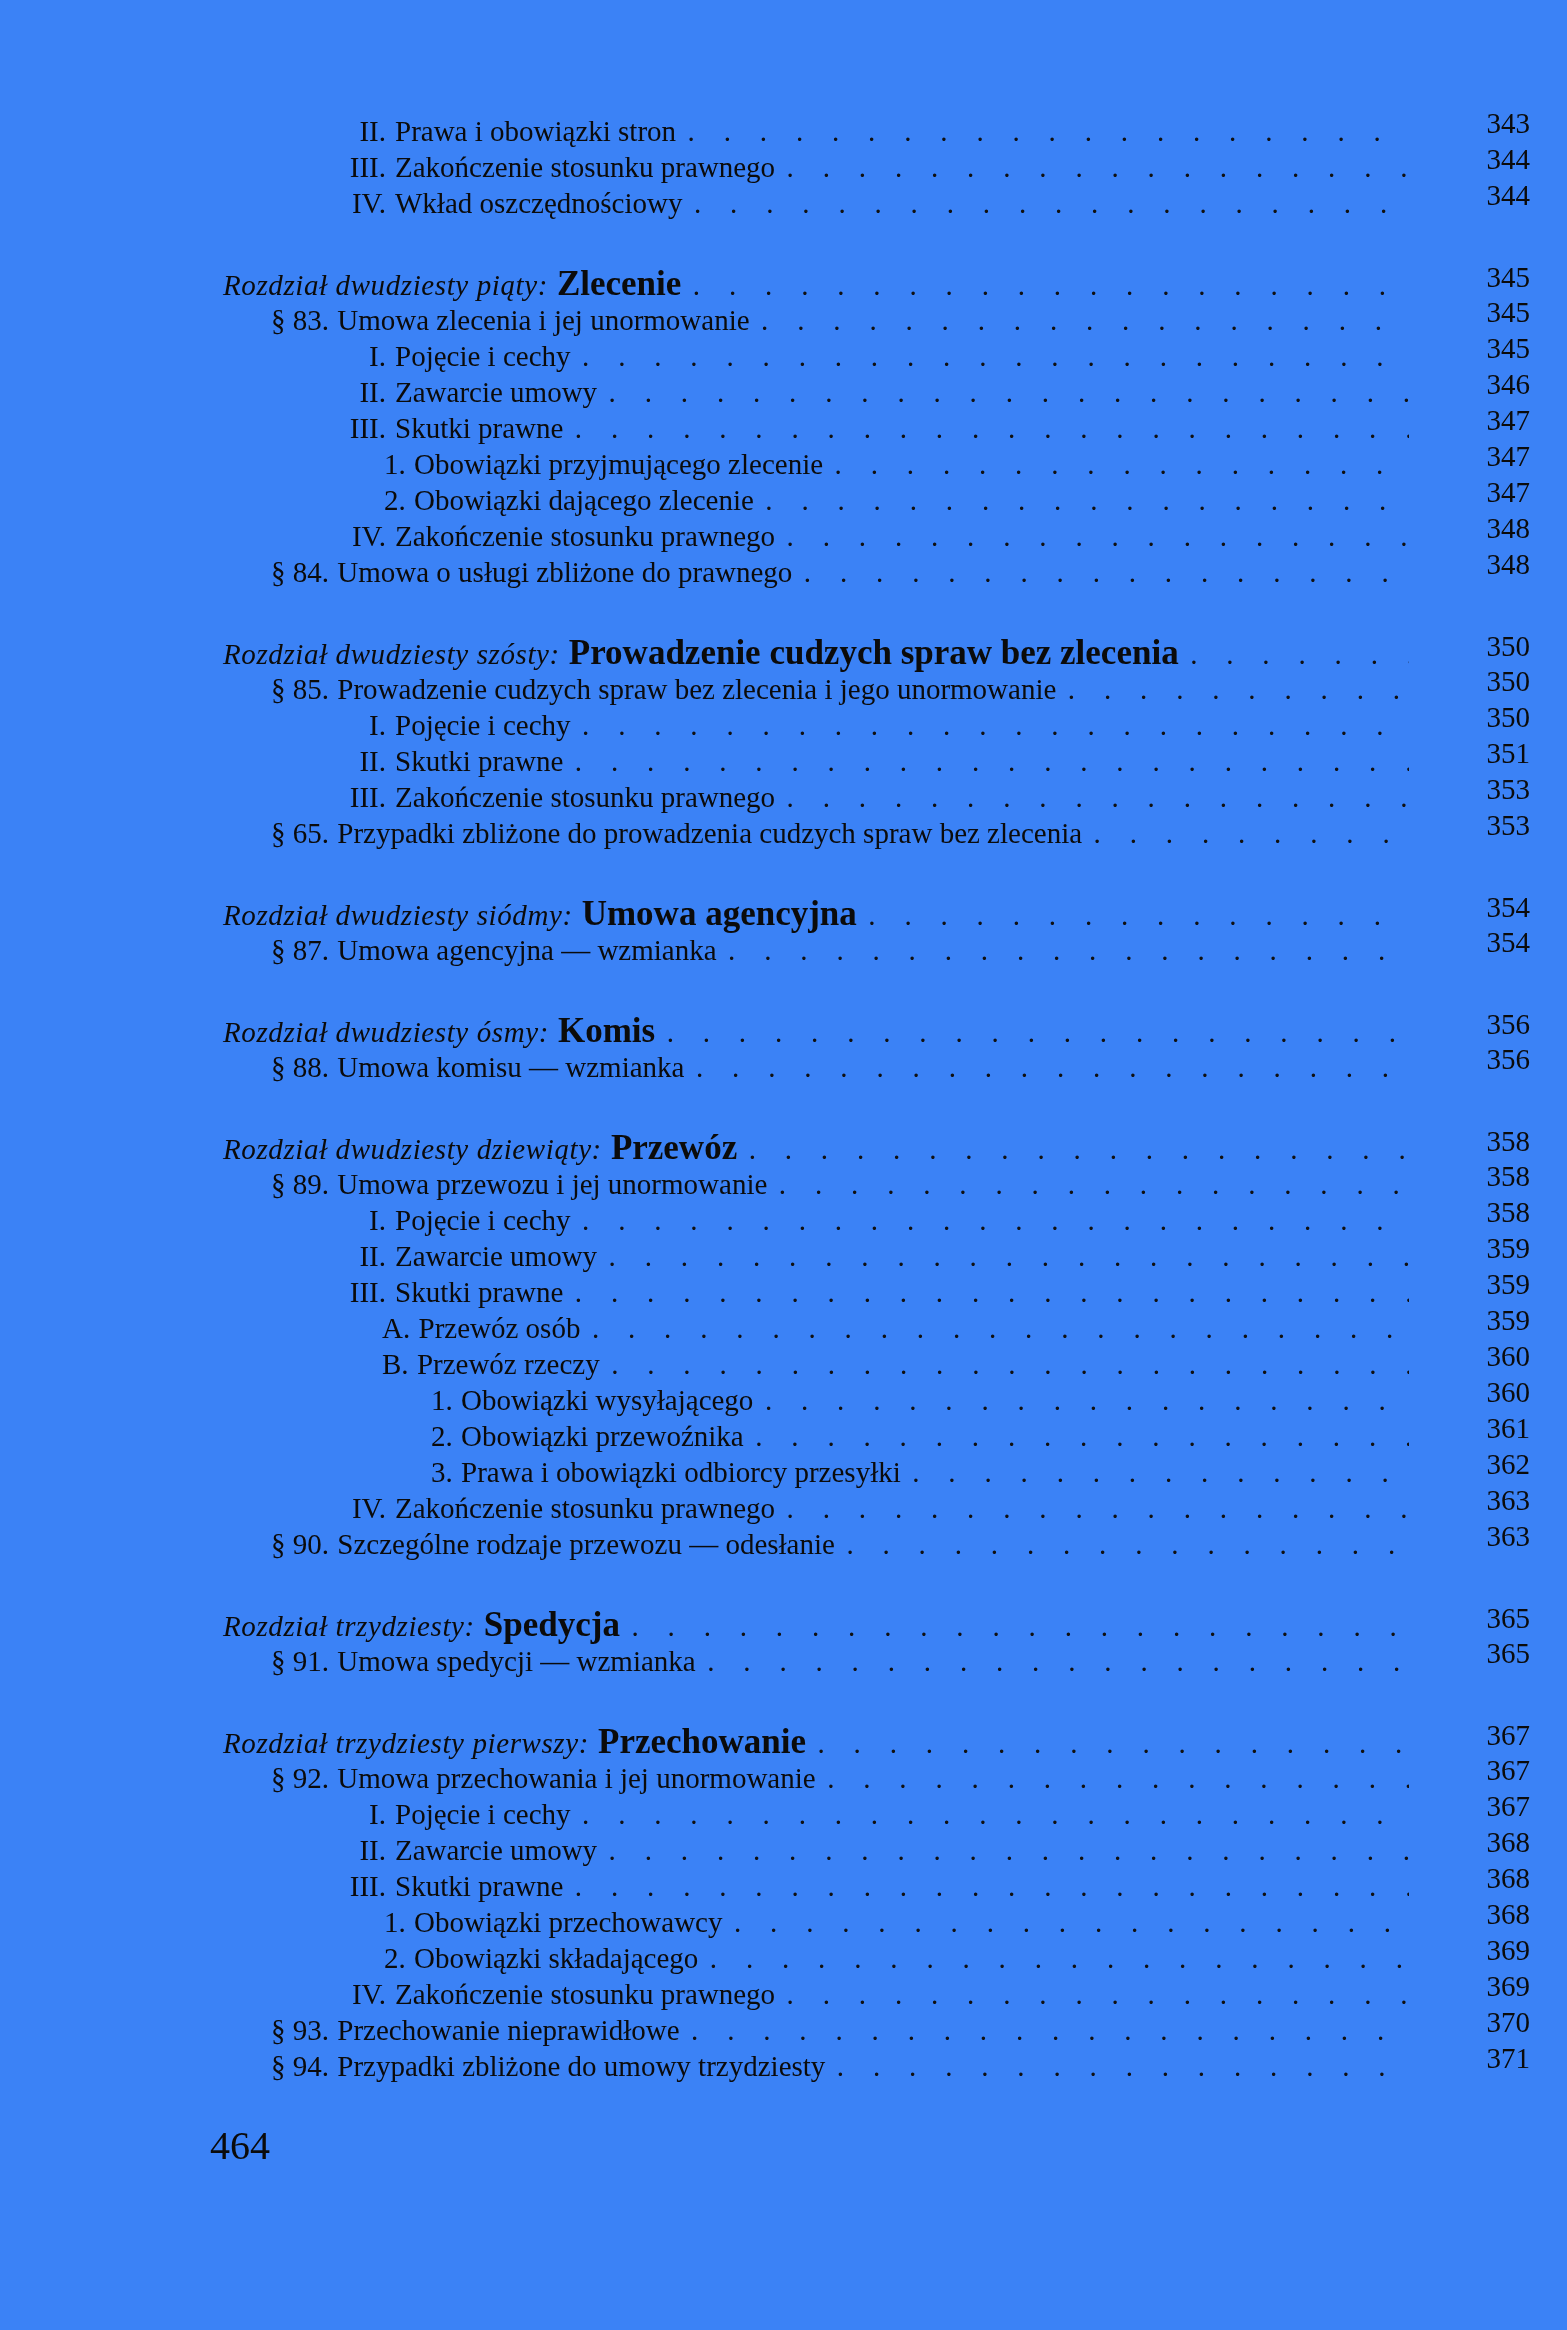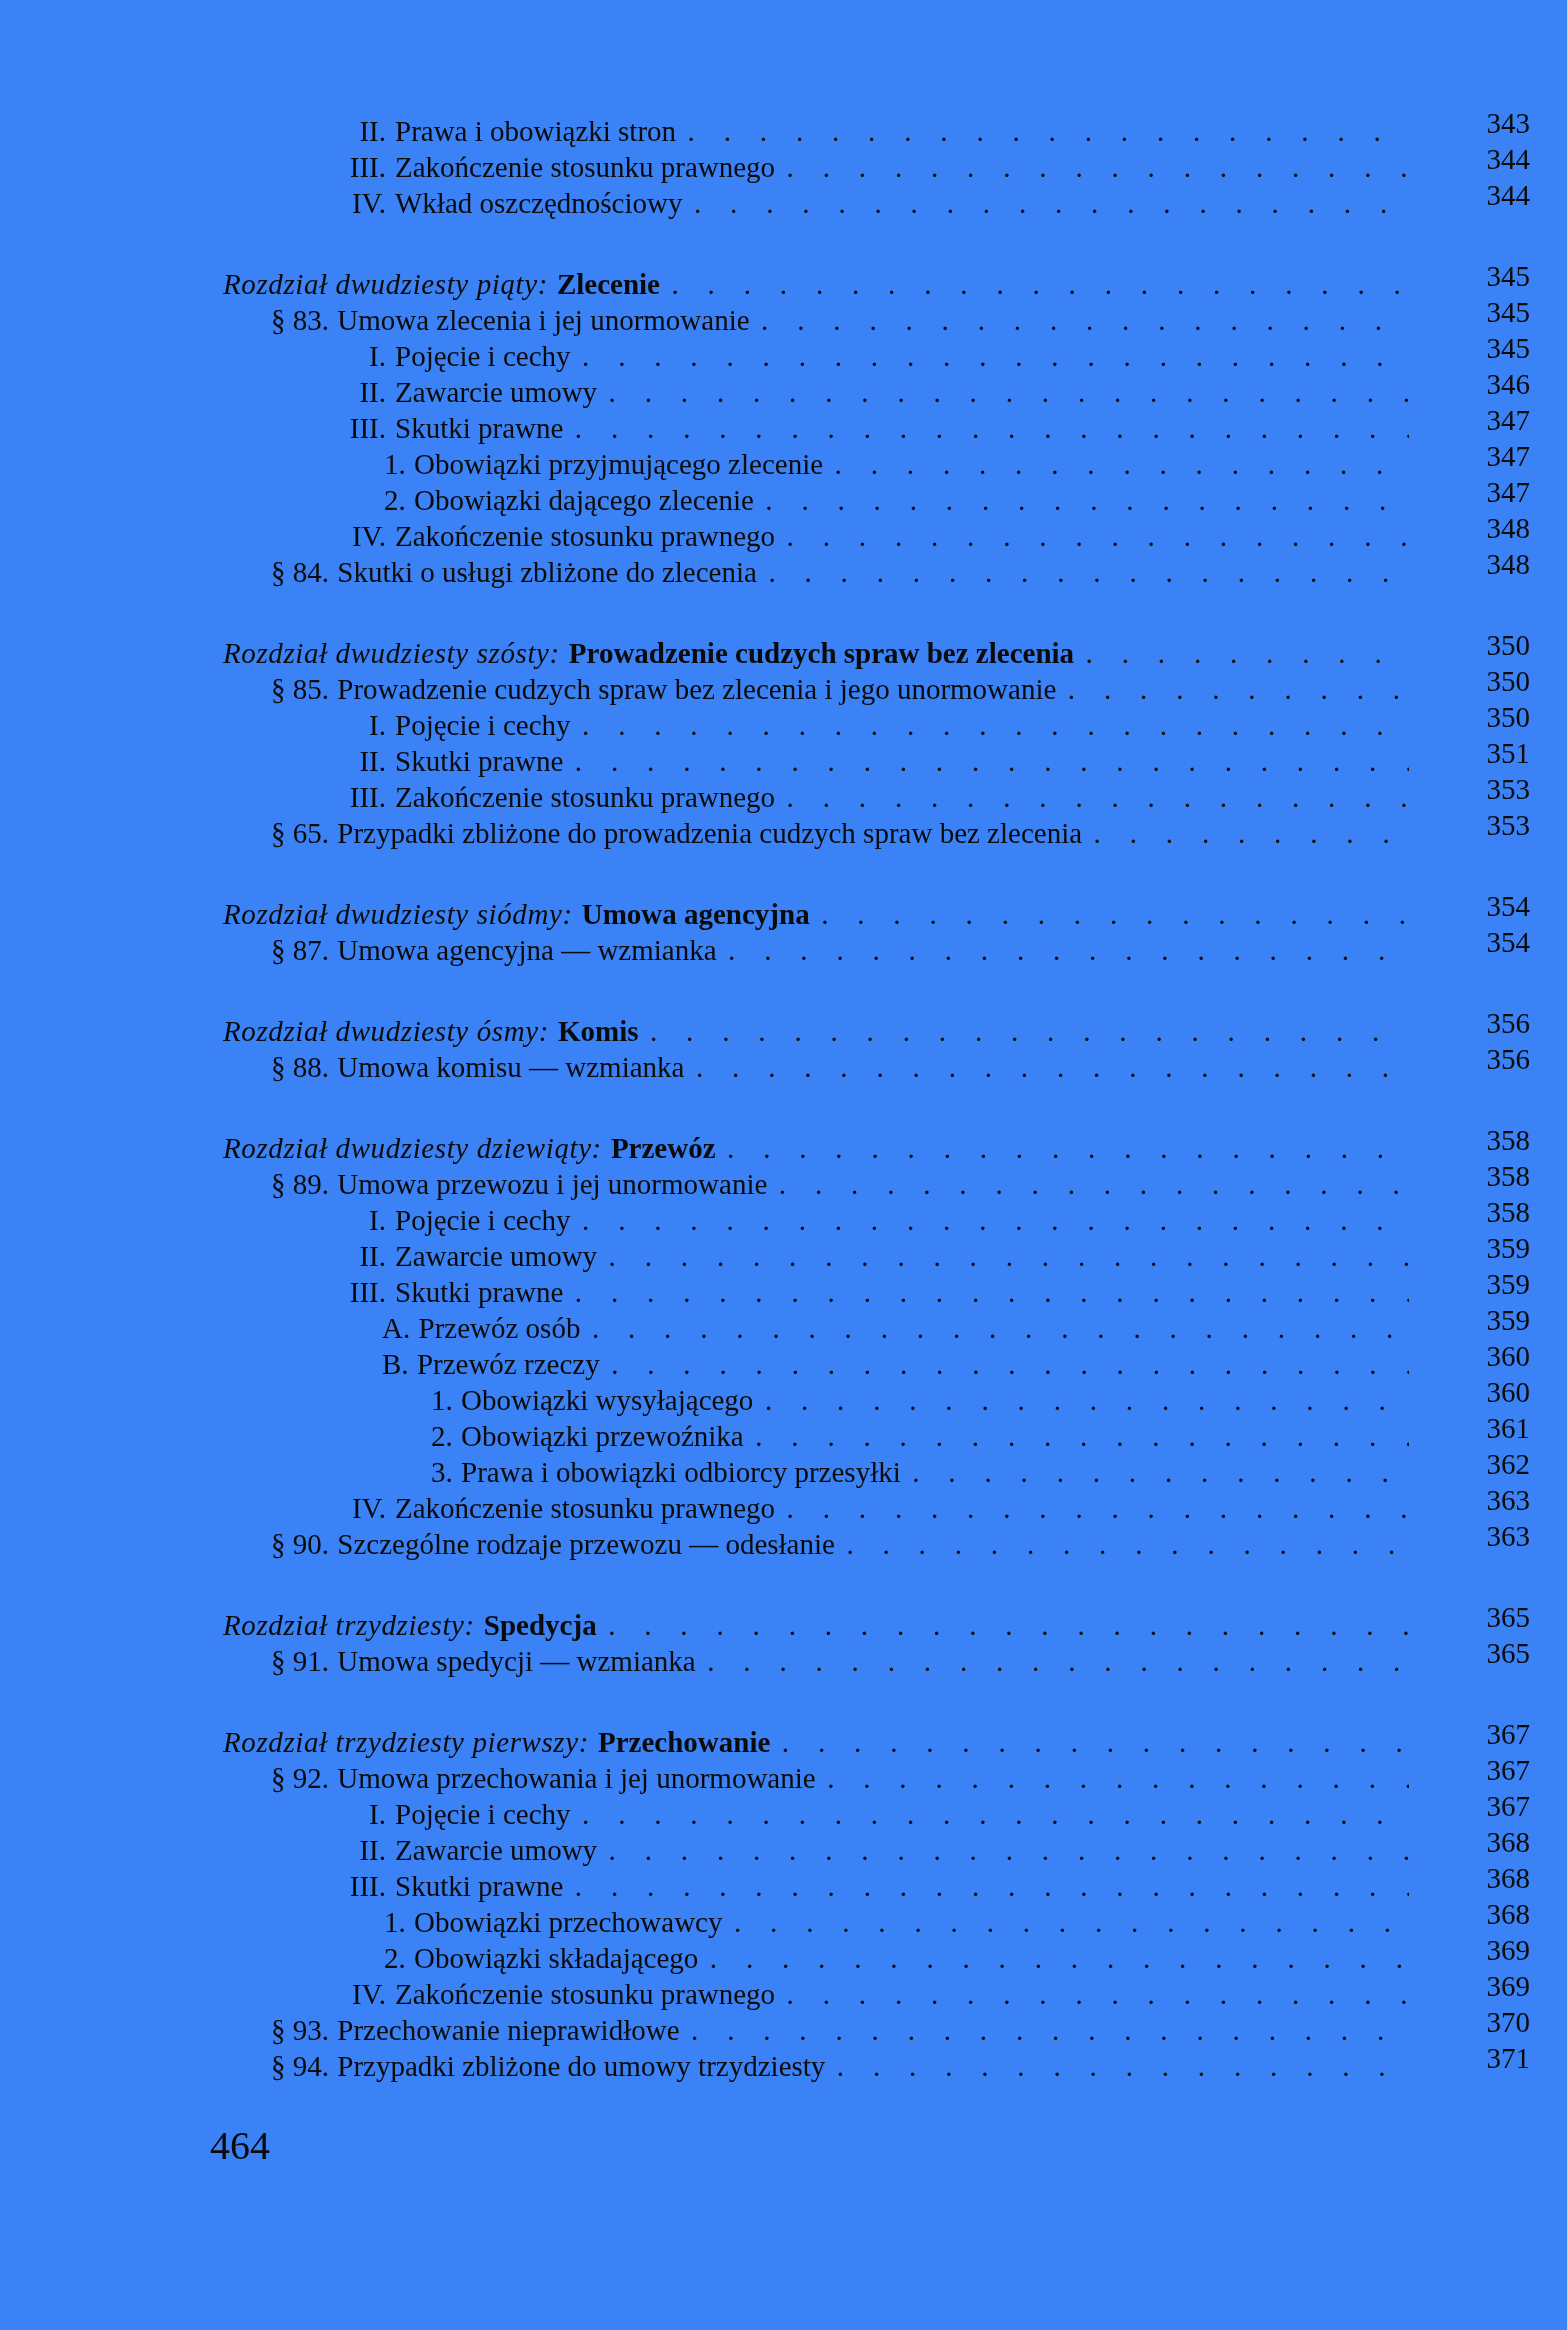--- a/index.html
+++ b/index.html
@@ -47,21 +47,21 @@
   .row.roman .txt { margin-left: 9px; }
 
   .inum { margin-right: 8.3px; font-family: Liberation Serif, serif; }
 
   .chap-italic {
     font-style: italic;
     letter-spacing: 0.6px;
   }
   .chap-bold {
     font-weight: bold;
-    font-size: 29px;
+    font-size: 35px;
     margin-left: 9px;
   }
 
   .txt, .chap-italic, .chap-bold, .inum, .rnum { flex: 0 0 auto; }
 
   .leader {
     flex: 1 1 auto;
     overflow: hidden;
     height: 36px;
     margin-left: 11.5px;
@@ -152,21 +152,21 @@
         <span class="pagenum">347</span>
       </div>
       <div class="row roman">
         <span class="rnum">IV.</span>
         <span class="txt">Zakończenie stosunku prawnego</span>
         <span class="leader"></span>
         <span class="pagenum">348</span>
       </div>
       <div class="row section">
         <span class="lead-in inum">§ 84.</span>
-        <span class="txt">Skutki o usługi zbliżone do zlecenia</span>
+        <span class="txt">Umowa o usługi zbliżone do prawnego</span>
         <span class="leader"></span>
         <span class="pagenum">348</span>
       </div>
       <div class="row chapter gap">
         <span class="chap-italic">Rozdział dwudziesty szósty:</span>
         <span class="chap-bold">Prowadzenie cudzych spraw bez zlecenia</span>
         <span class="leader"></span>
         <span class="pagenum">350</span>
       </div>
       <div class="row section">

